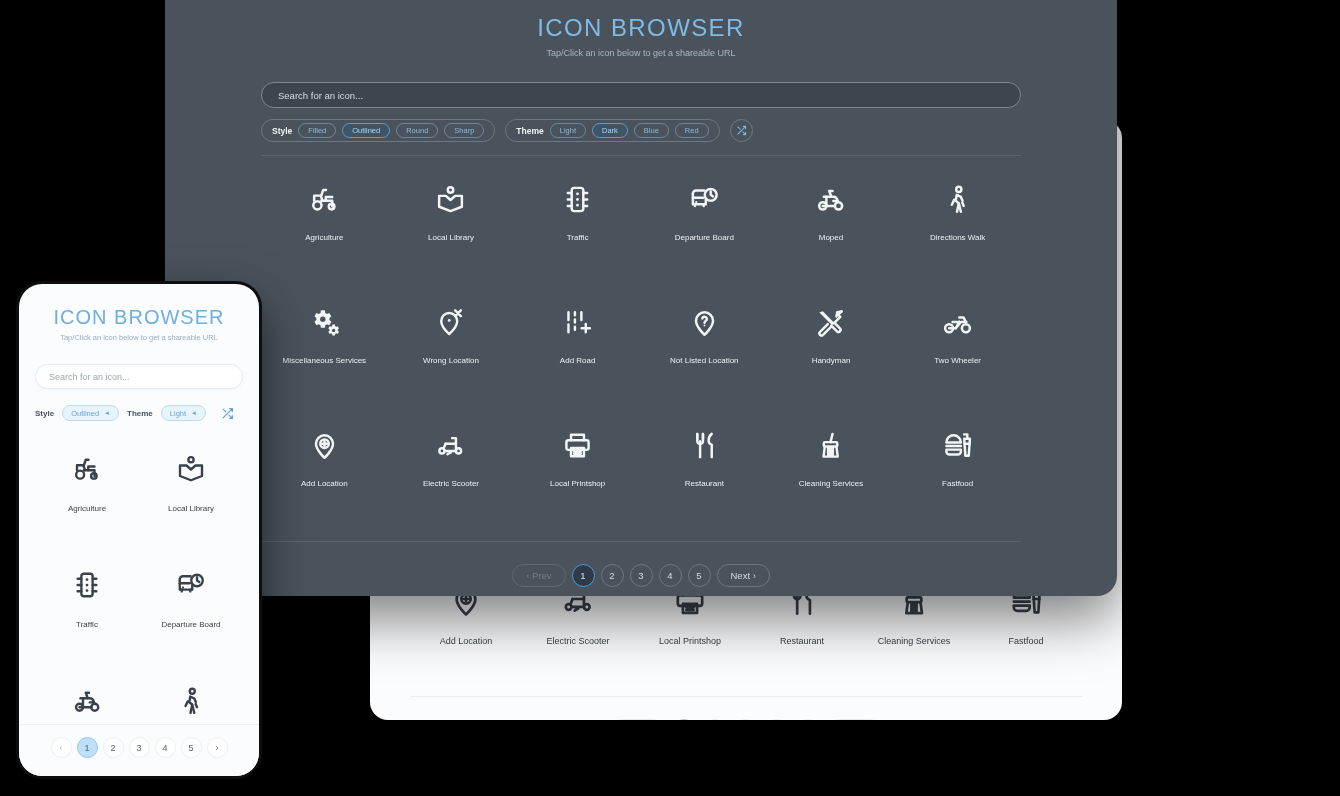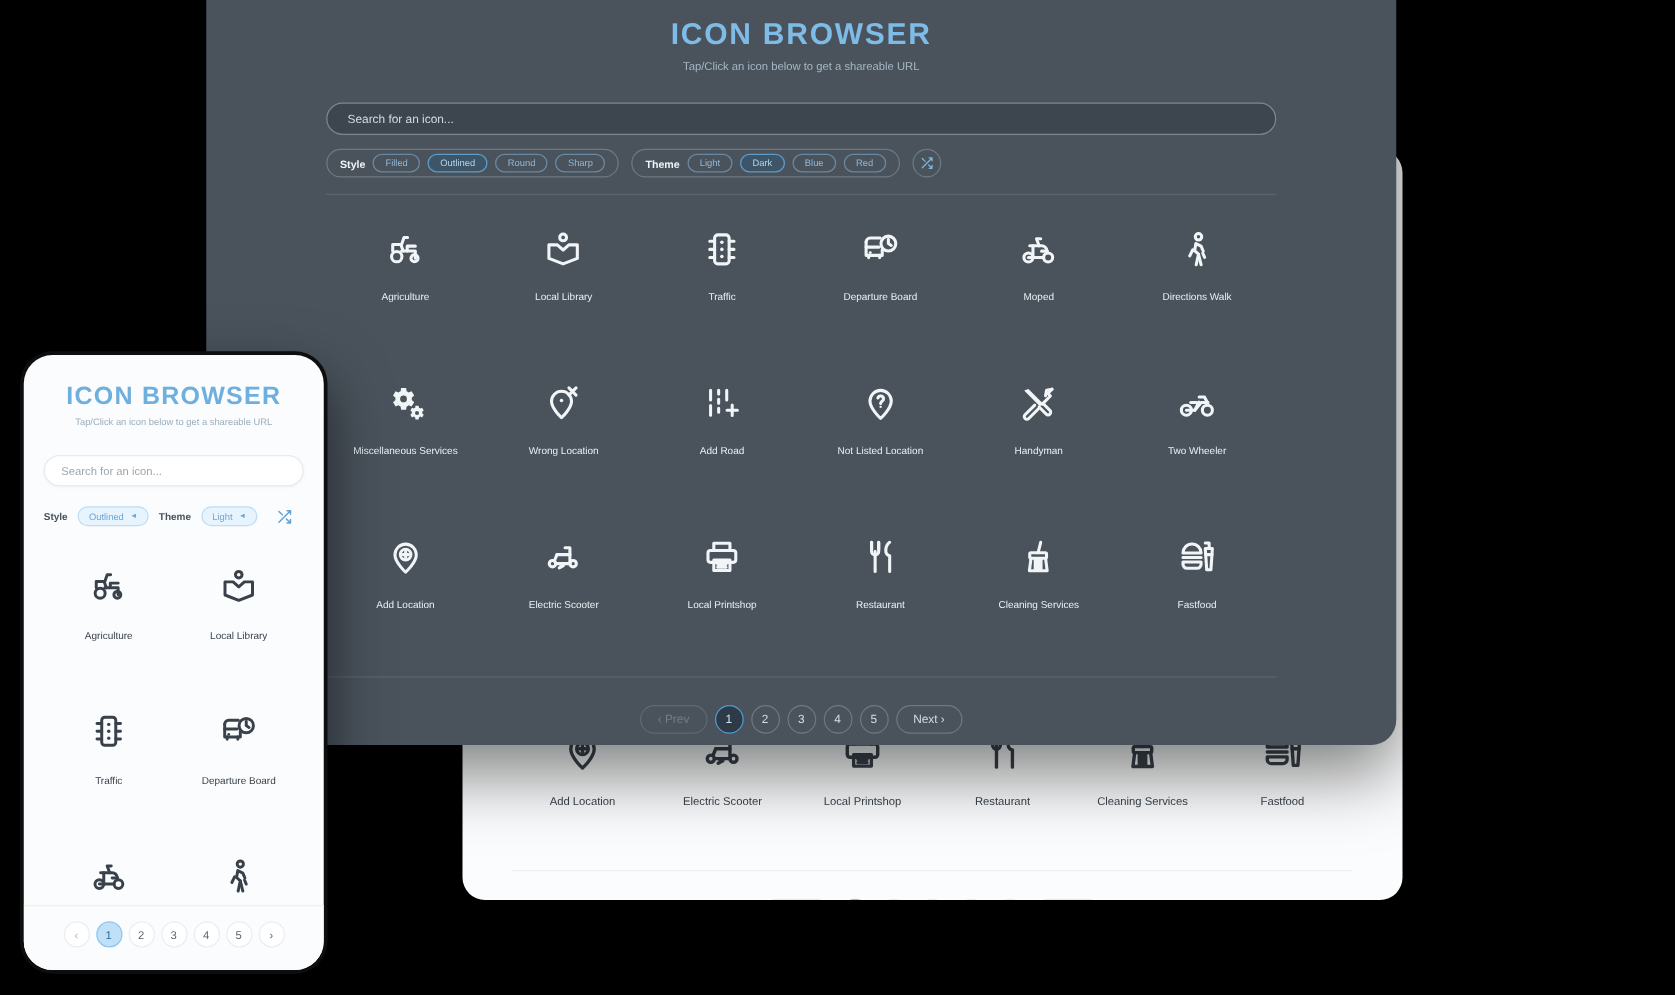--- a/index.html
+++ b/index.html
@@ -6,21 +6,21 @@
   html, body {
     width: 1340px; height: 796px;
     background: #000;
     font-family: "Liberation Sans", sans-serif;
     overflow: hidden;
   }
   #stage { position: relative; width: 1340px; height: 796px; }
 
   
   .brand-title {
-    font-weight: 700;
+    font-weight: 400;
     letter-spacing: 1.5px;
     color: #6FB2DE;
   }
   .brand-sub { color: #A9BCCB; }
 
   
   #desktop-card {
     position: absolute;
     left: 370px; top: 120px;
     width: 752px; height: 600px;

